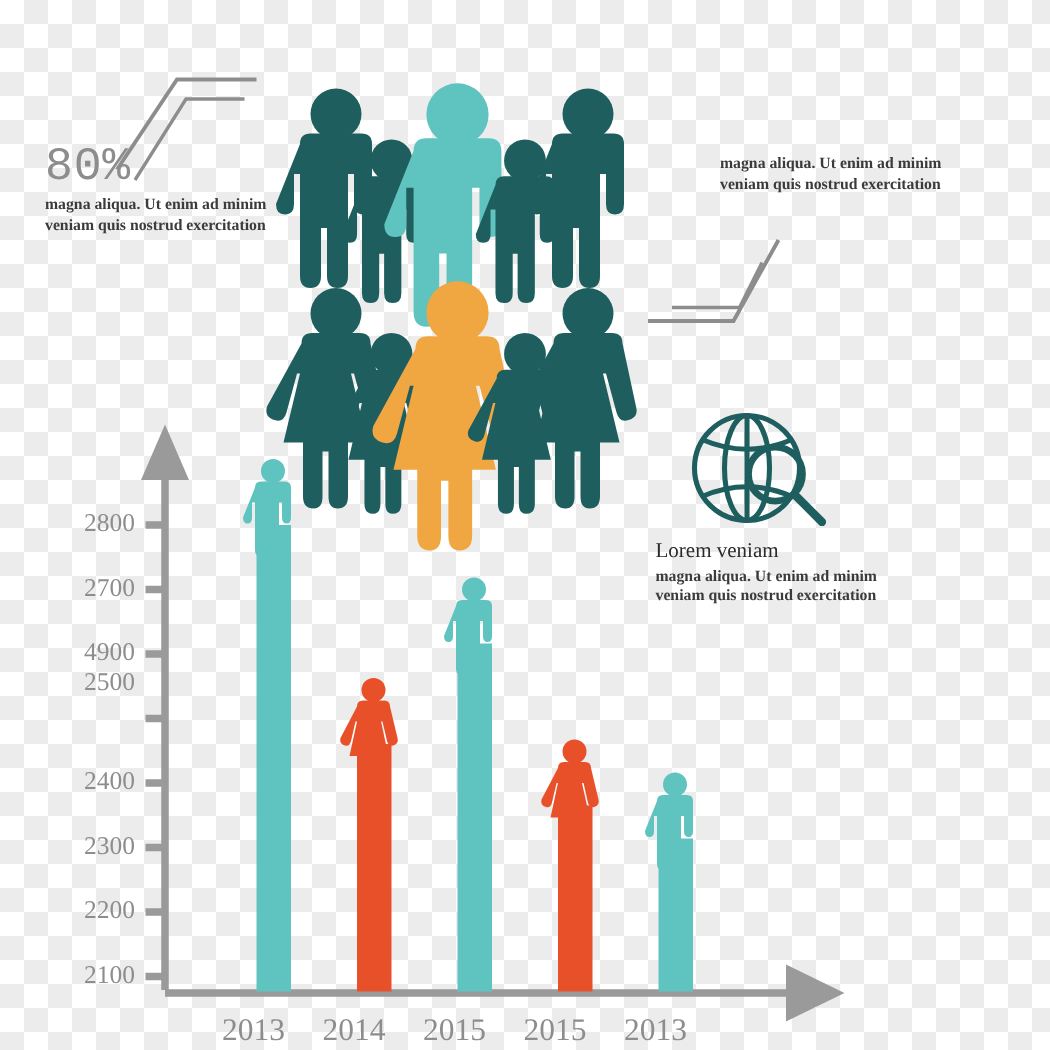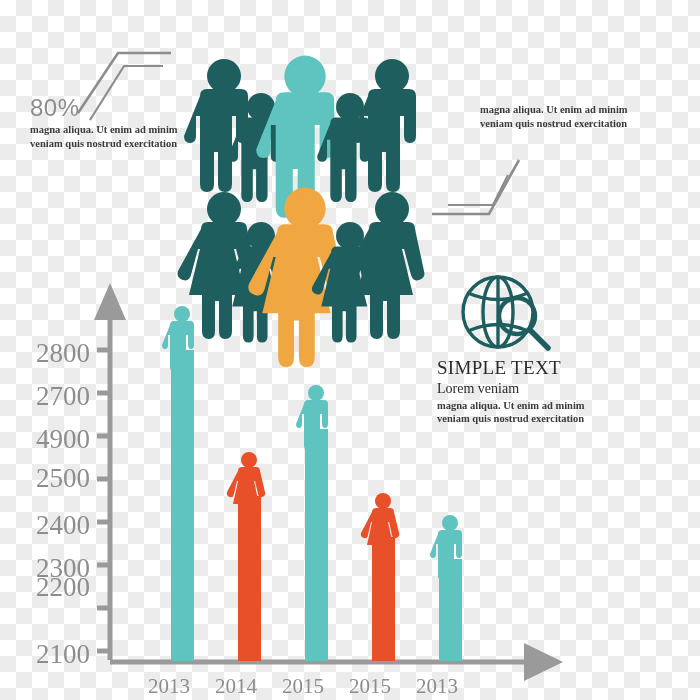--- a/index.html
+++ b/index.html
@@ -12,22 +12,22 @@
       linear-gradient(45deg,#ececec 25%,transparent 25%,transparent 75%,#ececec 75%);
     background-size:32px 32px;
     background-position:0 0,16px 16px;
   }
   .layer{position:absolute;top:0;left:0;width:700px;height:700px;}
   svg{display:block;overflow:visible;}
 
   
   .callout{position:absolute;}
   .pct{
-    font-family:Liberation Sans, sans-serif;
-    font-size:24px;color:#8d8d8d;line-height:1;letter-spacing:0.5px;
+    font-family:Liberation Mono, monospace;
+    font-size:31px;color:#8d8d8d;line-height:1;letter-spacing:0.5px;
   }
   .callout-body{
     font-family:"Liberation Serif", serif;
     font-size:10.5px;color:#3b3b3b;line-height:1.35;margin-top:3px;
     font-weight:bold;
   }
   #callout-left{left:30px;top:96px;}
   #callout-right{left:480px;top:100px;}
 
   
@@ -42,21 +42,21 @@
   }
   .block-sub{
     font-family:"Liberation Serif", serif;
     font-size:14px;color:#2b2b2b;line-height:1.15;margin-top:2px;
   }
 
   
   .ytick{
     position:absolute;right:0;width:76px;text-align:right;
     font-family:"Liberation Serif", serif;
-    font-size:27px;color:#8d8d8d;line-height:1;
+    font-size:17px;color:#8d8d8d;line-height:1;
   }
   #y-labels{position:absolute;left:6px;top:0;width:84px;height:700px;}
   .xtick{
     position:absolute;width:70px;
     font-family:"Liberation Serif", serif;
     font-size:21px;color:#8d8d8d;line-height:1;
   }
   #x-labels{position:absolute;left:0;top:0;width:700px;height:700px;}
 </style>
 </head>
@@ -181,24 +181,24 @@
     </g>
   <g fill="#5FC4C0">
       <use href="#male-s" x="450" y="553"></use>
     </g>
 </svg>
 
 <div id="y-labels">
   <div class="ytick" style="top:340px">2800</div>
   <div class="ytick" style="top:383px">2700</div>
   <div class="ytick" style="top:426px">4900</div>
-  <div class="ytick" style="top:465px">2500</div>
+  <div class="ytick" style="top:446px">2500</div>
   <div class="ytick" style="top:512px">2400</div>
   <div class="ytick" style="top:555px">2300</div>
-  <div class="ytick" style="top:574px">2200</div>
+  <div class="ytick" style="top:598px">2200</div>
   <div class="ytick" style="top:641px">2100</div>
 </div>
 
 <div id="x-labels">
   <div class="xtick" style="left:148px;top:676px">2013</div>
   <div class="xtick" style="left:215px;top:676px">2014</div>
   <div class="xtick" style="left:282px;top:676px">2015</div>
   <div class="xtick" style="left:349px;top:676px">2015</div>
   <div class="xtick" style="left:416px;top:676px">2013</div>
 </div>
@@ -206,16 +206,15 @@
 <div class="callout" id="callout-left">
   <div class="pct">80%</div>
   <div class="callout-body" style="width:160px">magna aliqua. Ut enim ad minim veniam quis nostrud exercitation</div>
 </div>
 
 <div class="callout" id="callout-right">
   <div class="callout-body" style="width:150px">magna aliqua. Ut enim ad minim veniam quis nostrud exercitation</div>
 </div>
 
 <div id="text-block">
-  <div class="block-title">SIMPLE TEXT</div>
   <div class="block-sub">Lorem veniam</div>
   <div class="block-para">magna aliqua. Ut enim ad minim veniam quis nostrud exercitation</div>
 </div>
 
 </body></html>

